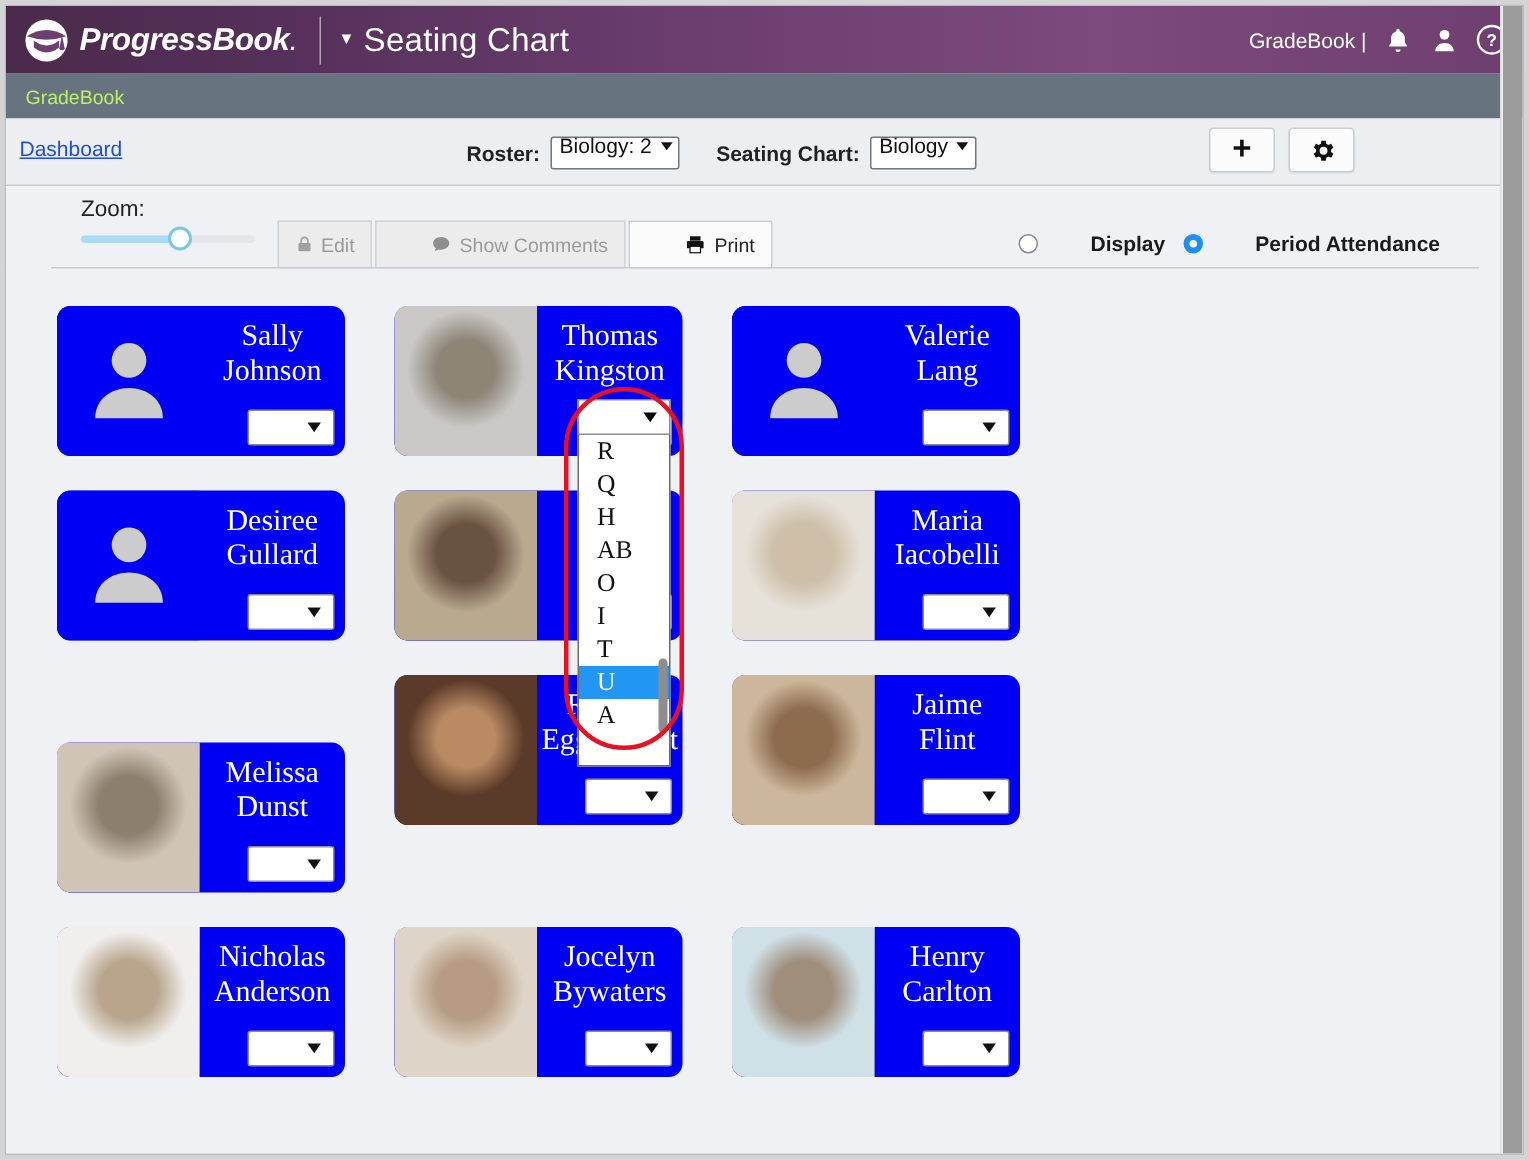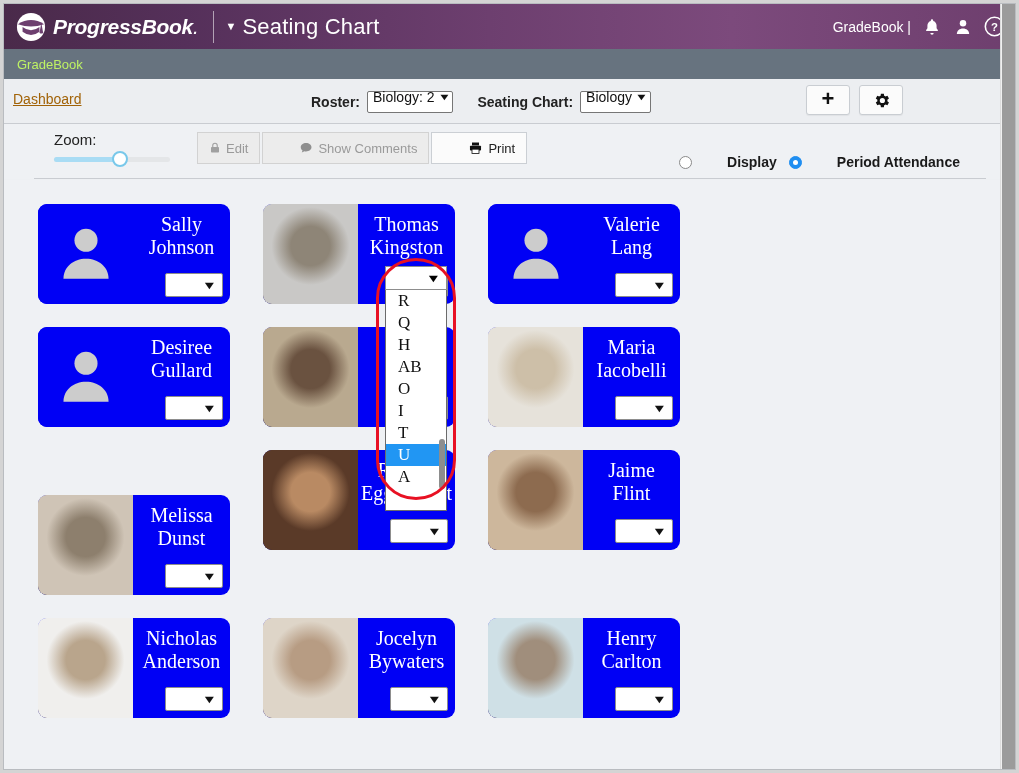--- a/index.html
+++ b/index.html
@@ -84,21 +84,21 @@
   
   .selstrip {
     position: relative;
     height: 45px;
     background: #eceef1;
     border-bottom: 1px solid #c9ccd1;
     display: flex; align-items: center;
   }
   .dash-link {
     position: absolute; left: 9px; top: 12px;
-    color: #a16207; font-size: 14px;
+    color: #1d4ed8; font-size: 14px;
     text-decoration: underline;
     cursor: pointer;
   }
   .sel-center {
     position: absolute; left: 307px; top: 0; height: 45px;
     display: flex; align-items: center; gap: 7px;
   }
   .sel-label { font-size: 14px; font-weight: bold; color: #222; }
   .sel-label.second { margin-left: 17px; }
   .mini-select {
@@ -150,23 +150,22 @@
     position:absolute; left:0; top:0; height:5px; width: 66px;
     background: #a9dcf4; border-radius: 3px;
   }
   .slider-thumb {
     position:absolute; left: 58px; top: -6px;
     width: 16px; height: 16px; border-radius: 50%;
     background: #ffffff; border: 2px solid #78c8ea;
     cursor: pointer;
   }
   .tbtn-group {
-    position: absolute; left: 181px; top: 8px;
+    position: absolute; left: 181px; top: 23px;
     display: flex;
-    margin-left: 12px;
   }
   .tbtn {
     height: 32px;
     display: flex; align-items: center; gap: 5px;
     padding: 0 11px;
     background: #fbfbfb;
     border: 1px solid #cbcfd4;
     font-size: 13px;
     color: #222;
     cursor: pointer;

